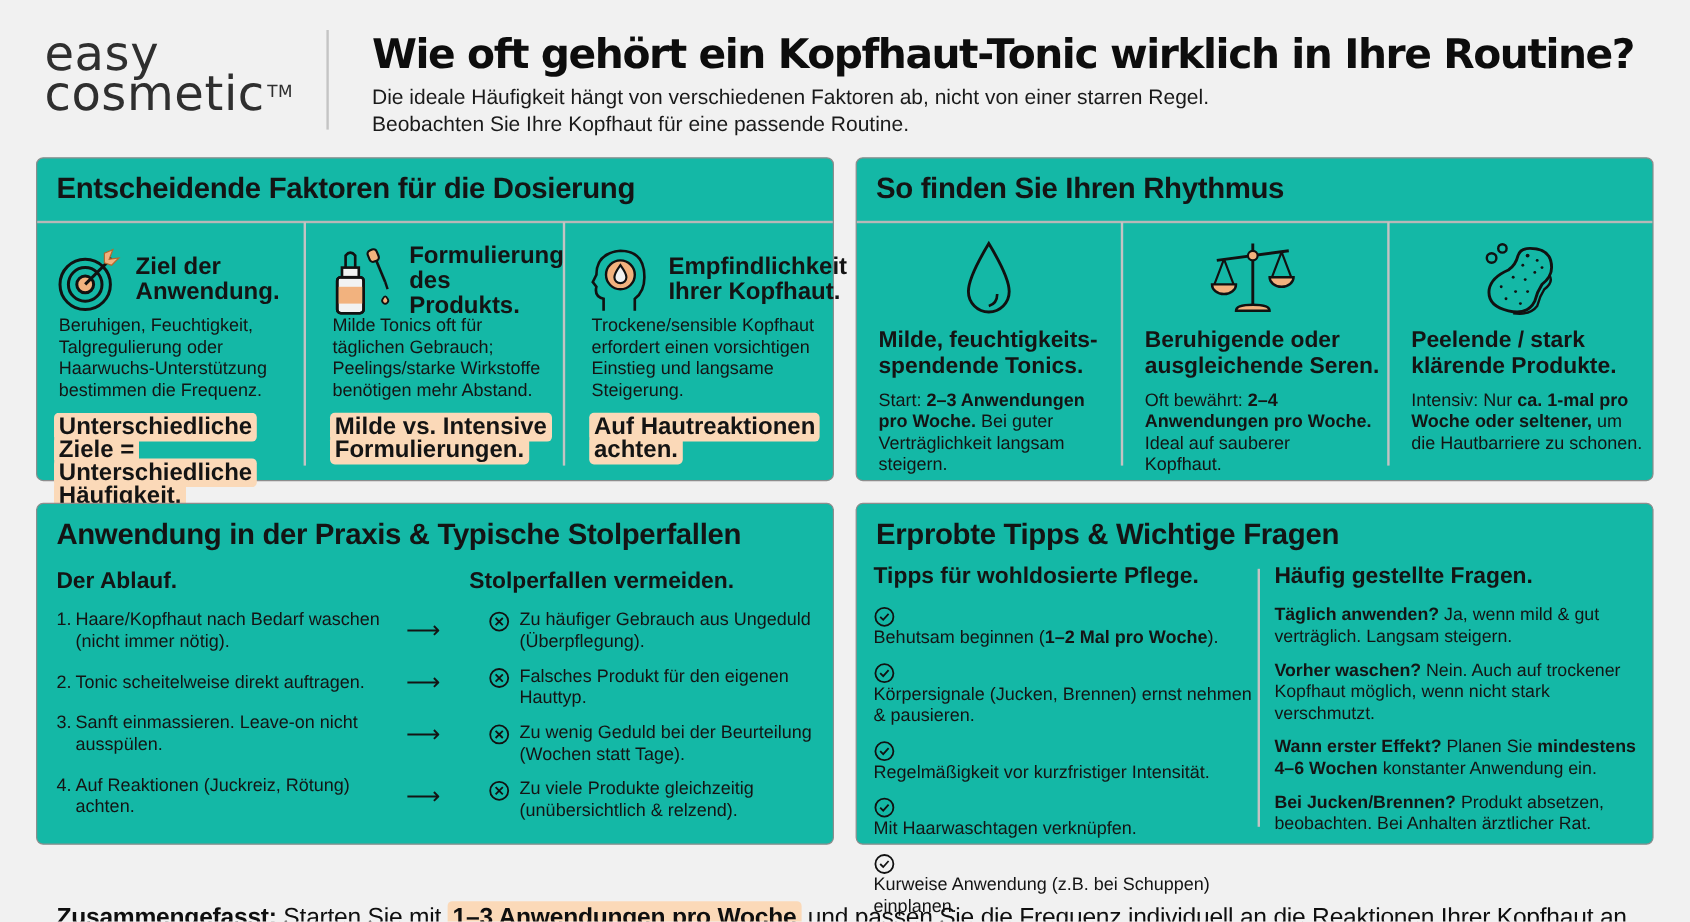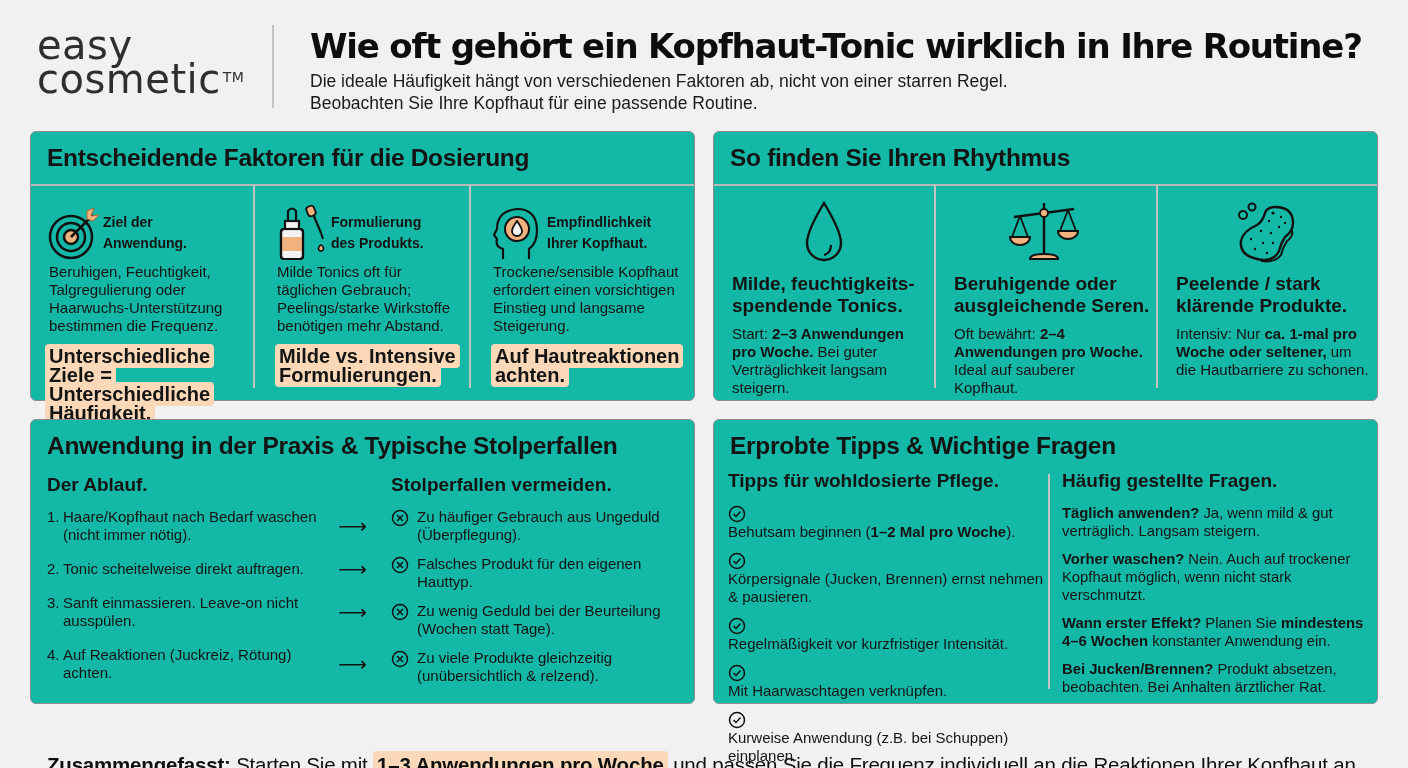--- a/index.html
+++ b/index.html
@@ -30,37 +30,37 @@
     position: absolute; border: 1.5px solid #8d8d8d; border-radius: 6px; background: #14b8a6;
   }
   .panel-title {
     font-size: 24.5px; font-weight: bold; letter-spacing: -0.3px; padding: 12px 0 0 16px; height: 52px; white-space: nowrap;
   }
   .panel-head-sep { position: absolute; left: 0; right: 0; top: 52px; height: 1.5px; background: #b8b8b8; }
   .col { position: absolute; top: 53px; bottom: 0; }
   .col-sep { position: absolute; top: 53px; bottom: 12px; width: 1.5px; background: #c3c3c3; }
   .factor-head { position: absolute; left: 16px; top: 18px; display: flex; align-items: center; }
   .factor-head svg { width: 56px; height: 60px; flex: none; }
-  .factor-title { font-size: 14px; font-weight: bold; line-height: 21px; }
+  .factor-title { font-size: 20px; font-weight: bold; line-height: 21px; margin-left: 10px; }
   .factor-text { position: absolute; left: 18px; top: 78px; font-size: 15px; line-height: 18px; right: 6px; }
   .hl {
     background: #fbd9b8; border-radius: 4px; padding: 1px 4px; font-weight: bold;
     -webkit-box-decoration-break: clone; box-decoration-break: clone; line-height: 18px;
   }
   .factor-hl { position: absolute; left: 14px; top: 162px; font-size: 20px; line-height: 19px; }
   .rhythm-icon { position: absolute; left: 0; right: 0; top: 14px; height: 66px; display: flex; justify-content: center; }
   .rhythm-title { position: absolute; left: 18px; top: 88px; font-size: 19px; font-weight: bold; line-height: 22px; }
   .rhythm-text { position: absolute; left: 18px; top: 140px; font-size: 15px; line-height: 18px; right: 8px; }
   .subhead { position: absolute; font-size: 19px; font-weight: bold; }
   .steps { position: absolute; left: 16px; top: 88px; width: 320px; }
   .step { position: relative; font-size: 15px; line-height: 18px; padding-left: 0; margin-bottom: 16px; }
   .step .num { display: inline-block; width: 14px; }
   .step .txt { display: inline-block; width: 262px; vertical-align: top; padding-left: 2px; }
   .step .arrow { position: absolute; right: 0; top: 50%; transform: translateY(-50%); font-size: 20px; }
-  .pitfalls { position: absolute; left: 360px; top: 88px; width: 290px; }
+  .pitfalls { position: absolute; left: 376px; top: 88px; width: 290px; }
   .pitfall { display: flex; font-size: 15px; line-height: 18px; margin-bottom: 11px; }
   .circ-icon { width: 18px; height: 18px; flex: none; margin-right: 8px; margin-top: 1px; }
   .tips { position: absolute; left: 14px; top: 84px; width: 320px; }
   .tip { display: flex; font-size: 15px; line-height: 18px; margin-bottom: 10px; flex-direction: column; }
   .faq { position: absolute; left: 348px; top: 84px; width: 315px; }
   .faq-item { font-size: 14.8px; line-height: 18px; margin-bottom: 10px; }
   .faq-sep { position: absolute; left: 334px; top: 54px; bottom: 14px; width: 1.5px; background: #c3c3c3; }
   .summary {
     position: absolute; left: 47px; top: 722px; font-size: 20.5px; white-space: nowrap; color: #0f0f0f; letter-spacing: -0.2px; margin-top: 31px;
   }

